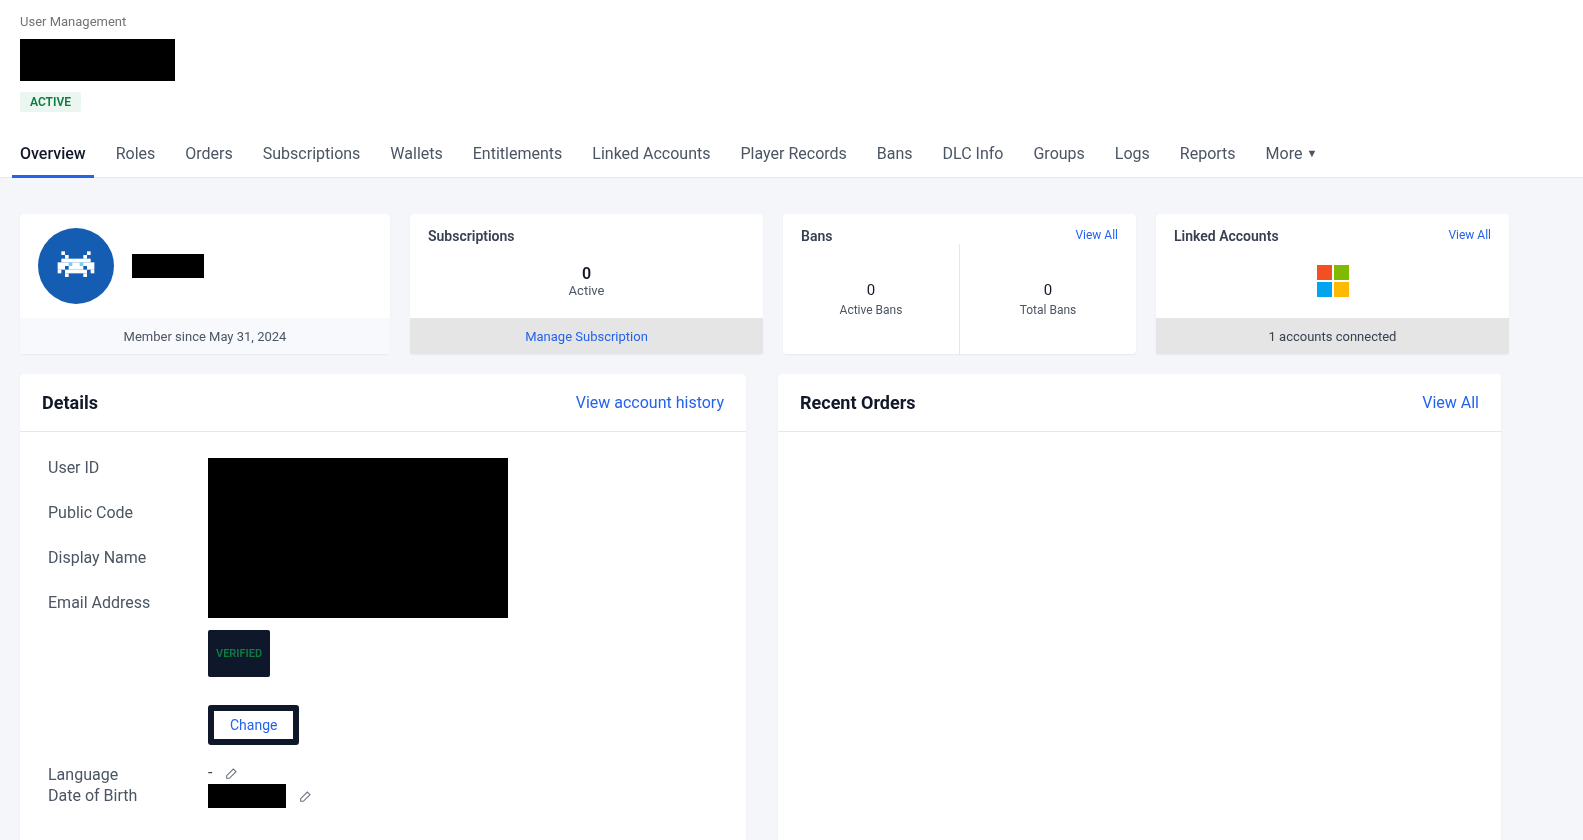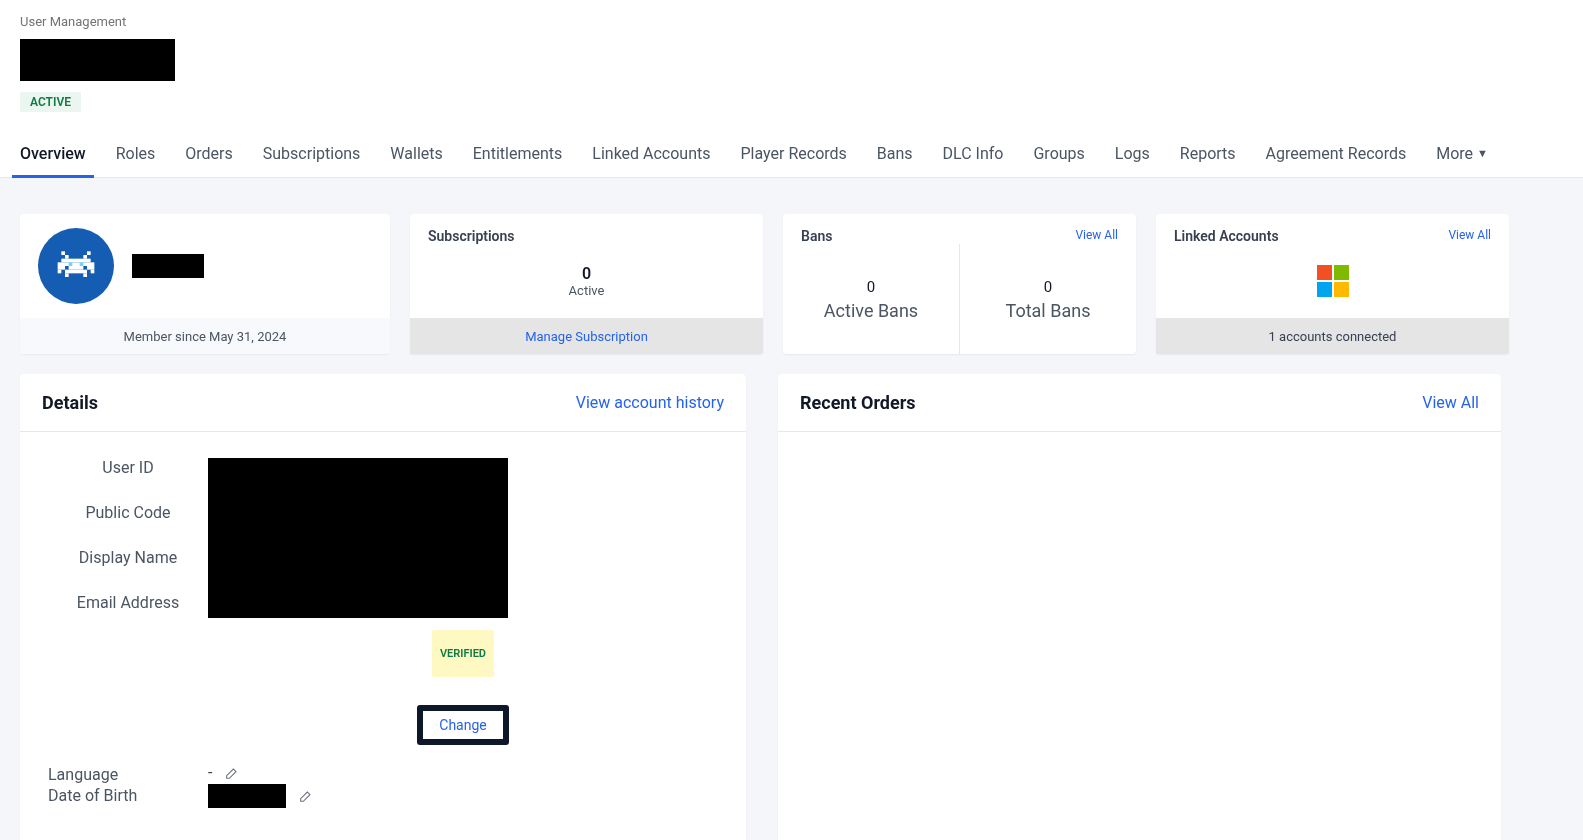--- a/index.html
+++ b/index.html
@@ -142,21 +142,21 @@
     
     .bans-body {
       display:flex; width:100%;
       flex:1;
     }
     .bans-col {
       flex:1; display:flex; flex-direction:column; align-items:center; justify-content:center;
     }
     .bans-col:first-child { border-right:1px solid #e5e7eb; }
     .bans-num { font-size:15px; color:#111827; }
-    .bans-lbl { font-size:18px; color:#4b5563; margin-top:4px; }
+    .bans-lbl { font-size:12px; color:#4b5563; margin-top:4px; }
 
     
     .la-body { flex:1; display:flex; align-items:center; justify-content:center; }
     .ms-icon { width:32px; height:32px; display:grid; grid-template-columns:1fr 1fr; grid-template-rows:1fr 1fr; gap:2px; }
     .ms-icon span:nth-child(1){background:#f25022;}
     .ms-icon span:nth-child(2){background:#7fba00;}
     .ms-icon span:nth-child(3){background:#00a4ef;}
     .ms-icon span:nth-child(4){background:#ffb900;}
 
     
@@ -194,21 +194,21 @@
     .mask-big {
       background:#000; width:300px;
     }
     .mask-combined { height:160px; margin-bottom:12px;}
     .verified {
       display:inline-block;
       padding:17px 8px;
       font-size:11px;
       font-weight:600;
       color:#0f7b42;
-      background:#fef9c3;
+      background:#0f172a;
       border-radius:2px;
       margin-left:0;
     }
     .btn-outline {
       display:inline-block;
       padding:6px 16px;
       border:6px solid #0f172a;
       color:#2563eb;
       border-radius:3px;
       font-size:14px;
@@ -217,21 +217,21 @@
     .mask-dob { background:#000; width:78px; height:24px; }
     .pencil {
       width:16px; height:16px; cursor:pointer;
       display:inline-block;
     }
     .pencil svg { width:16px; height:16px; stroke:#6b7280; fill:none; }
     .lang-dash { color:#374151; }
     .spacer-after-mask { margin-bottom:18px; }
     .labels-stack { width:160px; display:flex; flex-direction:column; gap:26px;}
     .labels-stack span { font-size:16px; color:#4b5563;}
-    .stack-row { display:flex; align-items:flex-start;text-align:center; }
+    .stack-row { display:flex; align-items:flex-start; }
     .stack-val { flex:1; position:relative; }
     .below-mask { margin-top:14px;}
   </style>
 </head>
 <body>
 
 <div class="page">
   <div class="top-header">
     <div class="breadcrumb">User Management</div>
     <div class="masked-title"></div>
@@ -245,21 +245,20 @@
     <div class="tab">Subscriptions</div>
     <div class="tab">Wallets</div>
     <div class="tab">Entitlements</div>
     <div class="tab">Linked Accounts</div>
     <div class="tab">Player Records</div>
     <div class="tab">Bans</div>
     <div class="tab">DLC Info</div>
     <div class="tab">Groups</div>
     <div class="tab">Logs</div>
     <div class="tab">Reports</div>
-    <div class="tab">Agreement Records</div>
     <div class="tab tab-more">
       <span>More</span>
       <span class="chev">▼</span>
     </div>
   </div>
 
   <div class="body-area">
     <div class="cards-row">
 
       <div class="card card-profile">

